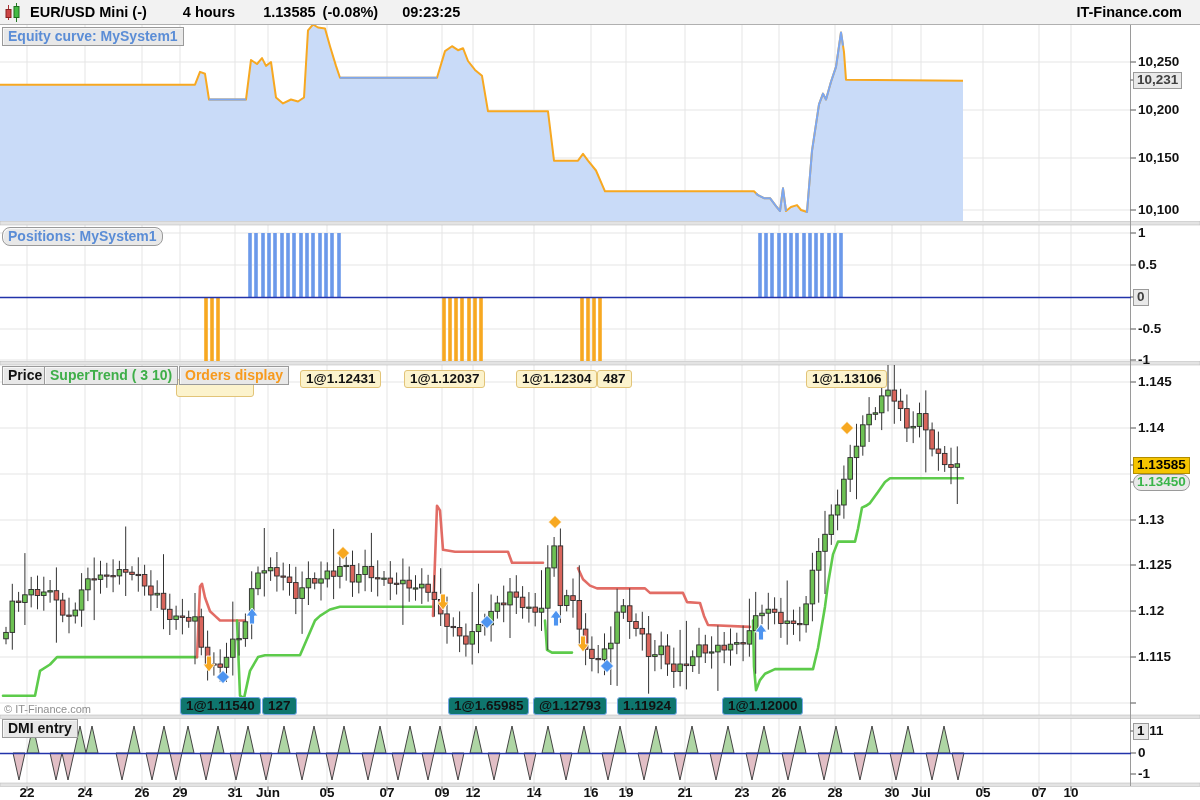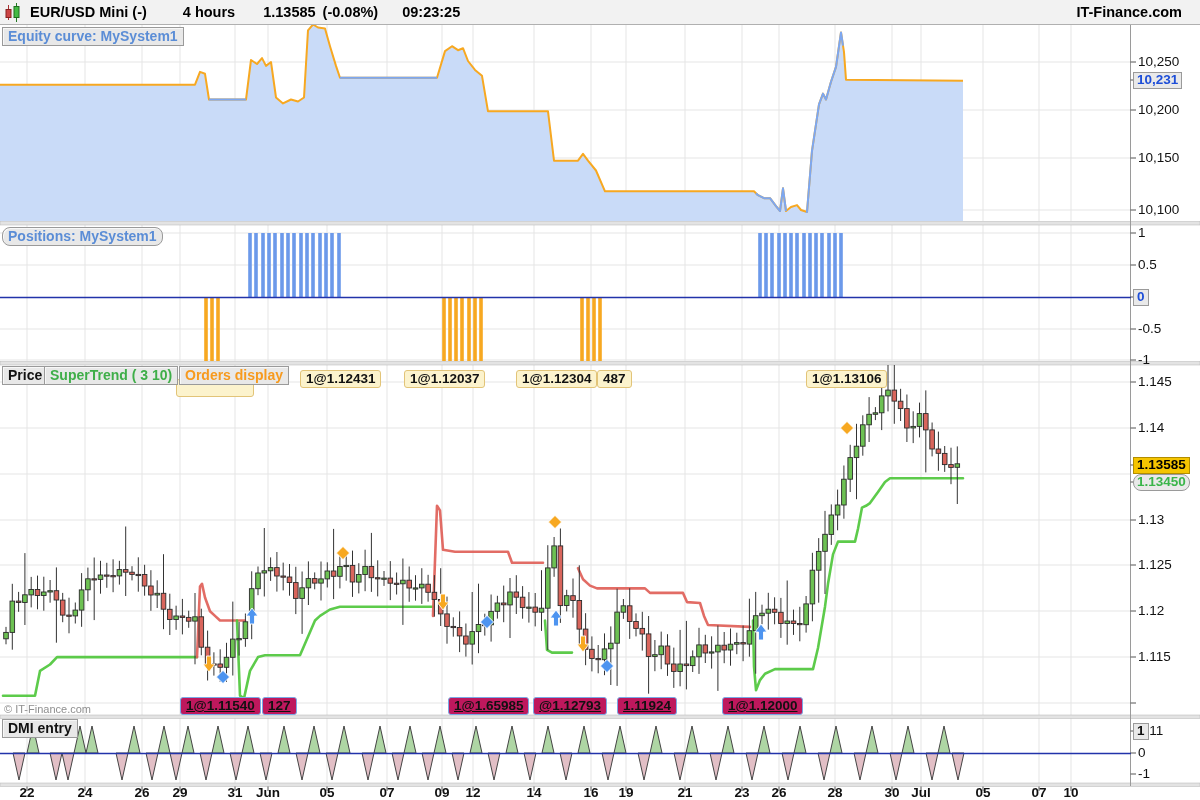--- a/index.html
+++ b/index.html
@@ -16,27 +16,27 @@
   .tb-clk{margin-left:24px;}
   .tb-brand{margin-left:auto;margin-right:18px;}
   #chart{position:absolute;left:0;top:0;}
   .panel-label{position:absolute;background:#e8e8e8;border:1px solid #9a9a9a;
                padding:0 5px;height:17px;line-height:16px;font-weight:bold;font-size:14px;
                z-index:5;white-space:nowrap;box-shadow:1px 1px 0 rgba(255,255,255,.7) inset;}
   .lbl-blue{color:#5b8dd6;} .lbl-green{color:#3fae49;} .lbl-orange{color:#f79a1e;} .lbl-black{color:#111;}
   .obadge{position:absolute;height:16px;line-height:15px;padding:0 5px;
           font-size:13.5px;font-weight:bold;color:#111;border-radius:3px;white-space:nowrap;}
   .cream{background:#fcf3cd;border:1.5px solid #e2c478;z-index:4;}
-  .bblue{background:#be185d;border:1.5px solid #79a9e6;z-index:4;text-decoration:underline;}
+  .bblue{background:#0f766e;border:1.5px solid #79a9e6;z-index:4;}
   .behind{z-index:3;}
   .ax-lbl{position:absolute;left:1138px;height:14px;line-height:14px;
-          font-size:13.5px;font-weight:normal;color:#111;white-space:nowrap;}
+          font-size:13.5px;font-weight:bold;color:#111;white-space:nowrap;}
   .ax-badge{position:absolute;left:1133px;height:15px;line-height:14px;padding:0 3px;
             font-size:13.5px;font-weight:bold;border:1px solid #9a9a9a;background:#e9e9e9;white-space:nowrap;}
-  .b-blue{color:#1d4ed8;} .b-gold{background:#f5c400;border-color:#b28d00;color:#000;}
+  .b-blue{color:#404040;} .b-gold{background:#f5c400;border-color:#b28d00;color:#000;}
   .b-green{color:#3ab54a;} .b-black{color:#111;}
   .x-lbl{position:absolute;top:786px;height:14px;line-height:14px;transform:translateX(-50%);
          font-size:13.5px;font-weight:bold;color:#111;white-space:nowrap;}
   .watermark{position:absolute;font-size:11px;color:#8f8f8f;z-index:2;white-space:nowrap;}
 </style>
 </head>
 <body>
 
 <div class="screen">
 

